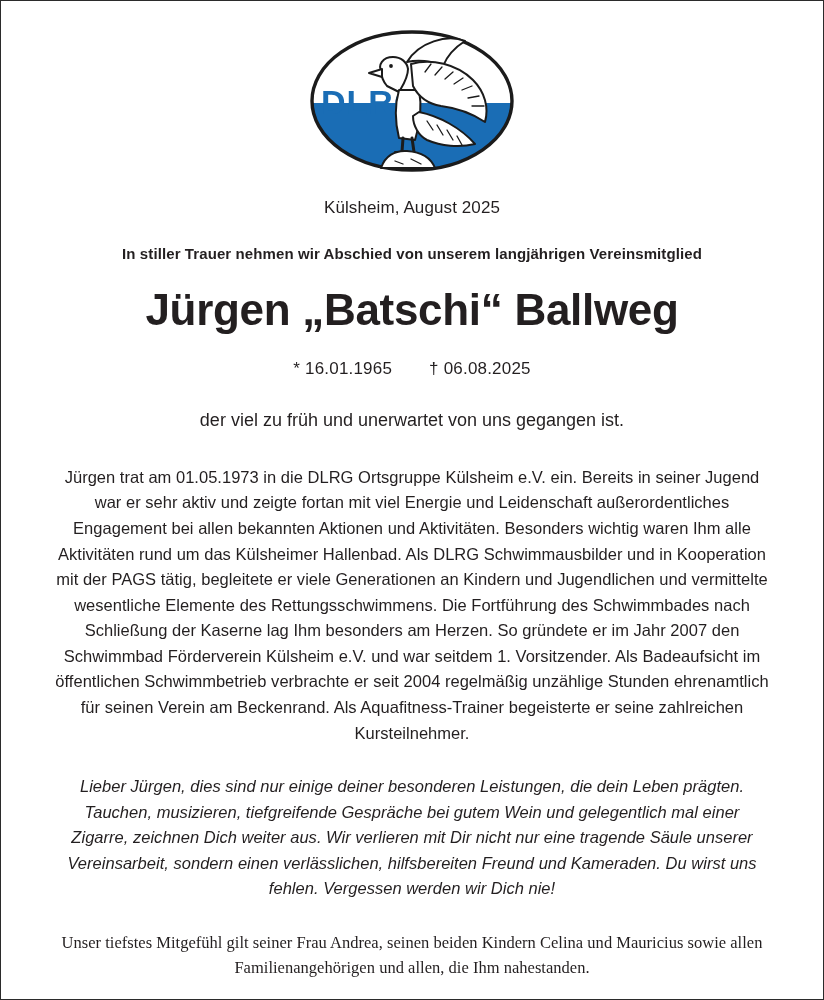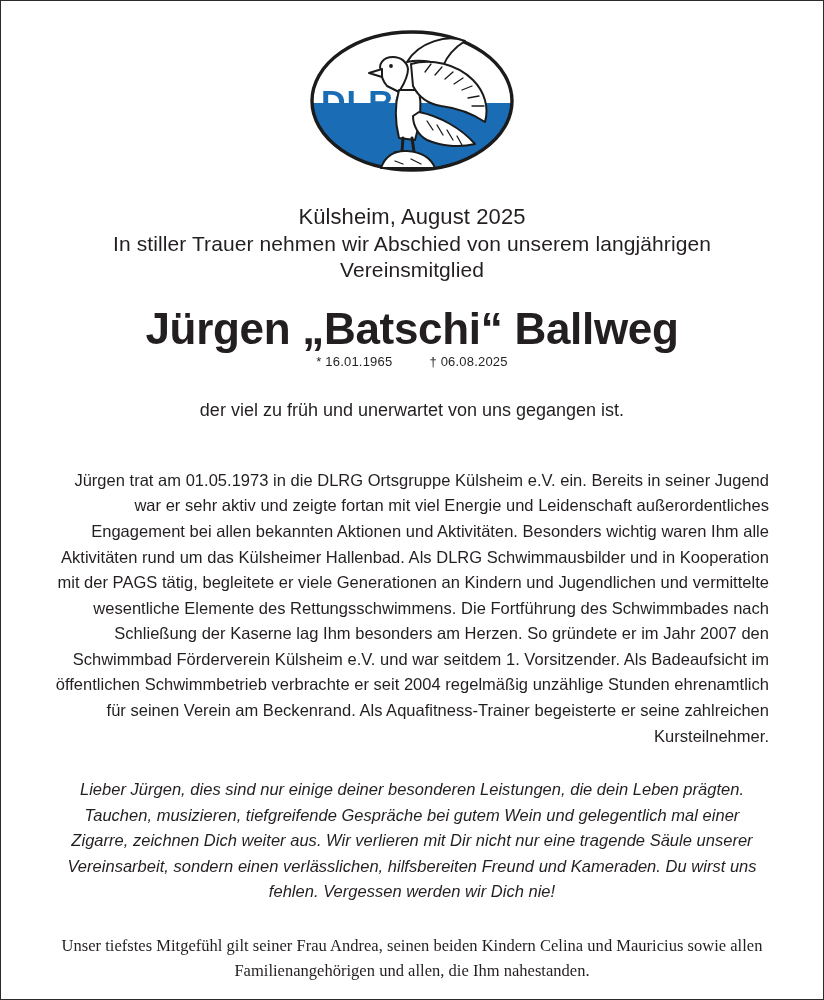--- a/index.html
+++ b/index.html
@@ -42,44 +42,46 @@
   
   .content {
     width: 714px;
     display: flex;
     flex-direction: column;
     align-items: center;
     text-align: center;
   }
 
   .place-date {
-    margin-top: 29px;
-    font-size: 22px;
+    margin-top: 23px;
+    font-size: 17px;
     line-height: 1.25;
     letter-spacing: .1px;
   }
 
   .intro-line {
-    font-size: 21px;
+    margin-top: 27px;
+    font-size: 15px;
     line-height: 1.25;
     letter-spacing: .1px;
+    font-weight: bold;
   }
 
   .deceased-name {
     margin-top: 22px;
     font-size: 44px;
     font-weight: bold;
     letter-spacing: -.3px;
     line-height: 1.1;
     white-space: nowrap;
   }
 
   .life-dates {
-    margin-top: 1px;
-    font-size: 13px;
+    margin-top: 25px;
+    font-size: 17px;
     letter-spacing: .2px;
     display: flex;
     gap: 37px;
     justify-content: flex-start;
   }
 
   .life-dates .birth,
   .life-dates .death { white-space: nowrap; }
 
   .passing-line {
@@ -88,21 +90,21 @@
     line-height: 1.25;
   }
 
   .body-paragraph {
     font-size: 16.5px;
     line-height: 1.55;
     letter-spacing: .02px;
     width: 714px;
   }
 
-  .para-biography { margin-top: 46px; text-align: right; }
+  .para-biography { margin-top: 33px; }
   .para-tribute   { margin-top: 28px; font-style: italic; }
   .para-condolence{ margin-top: 28px; font-family: Liberation Serif, serif; }
 
   .signature {
     margin-top: 32px;
     font-size: 25px;
     font-weight: bold;
     letter-spacing: -.1px;
     white-space: nowrap;
   }

